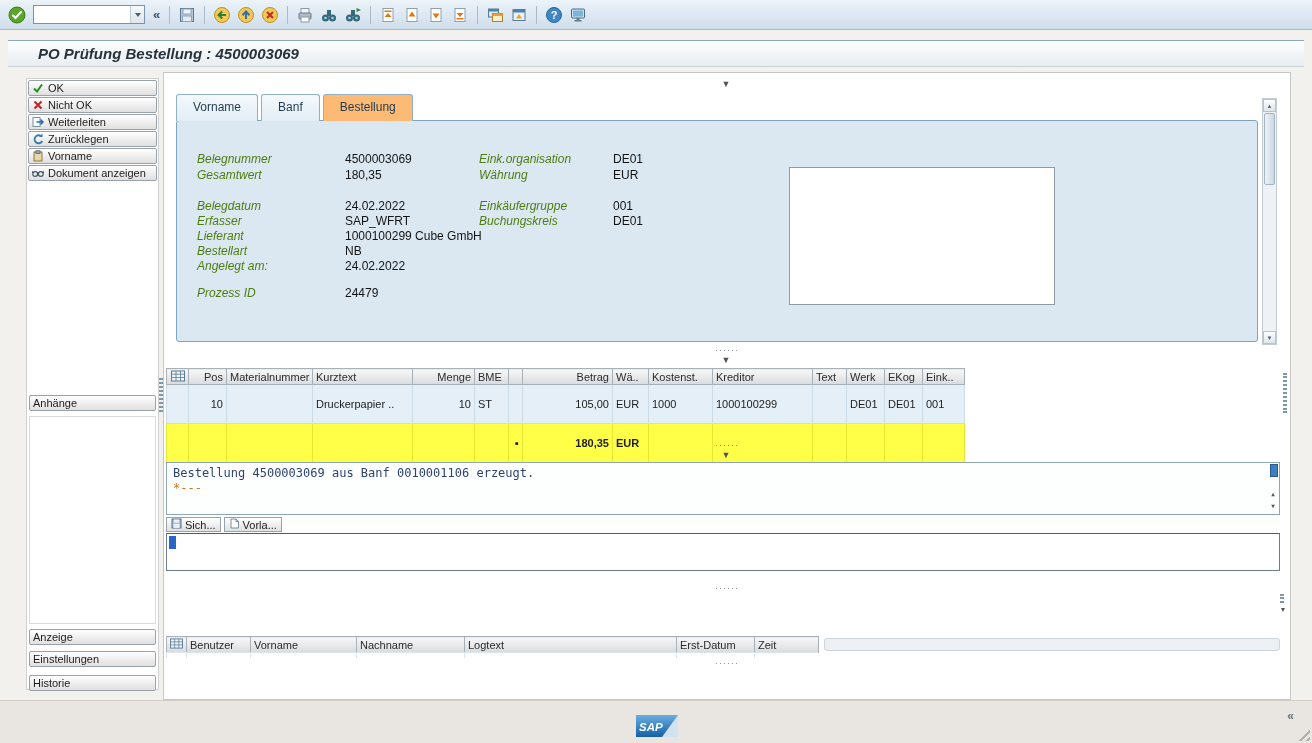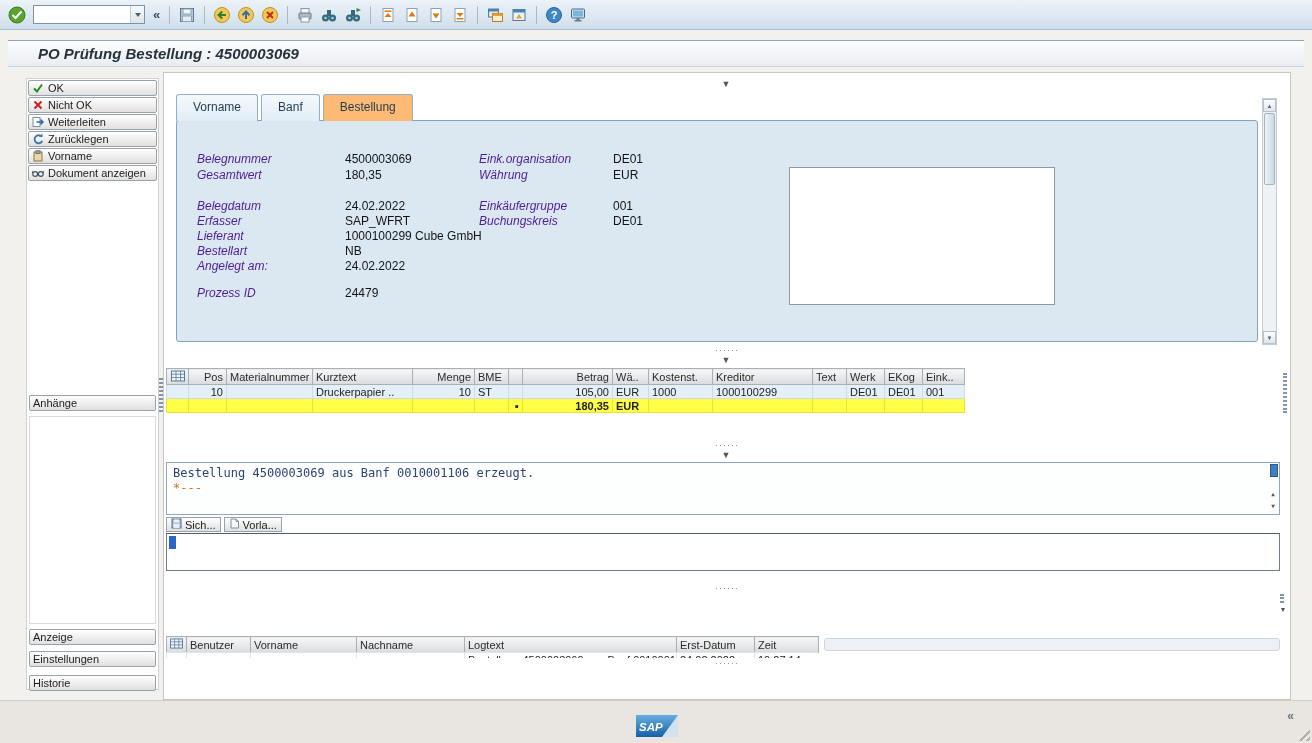--- a/index.html
+++ b/index.html
@@ -23,34 +23,34 @@
   
   .sbtn{display:flex;align-items:center;gap:4px;height:16px;margin:1px 1px 0;background:linear-gradient(#ffffff,#e0e0e0);border:1px solid #98a2ab;border-radius:2px;font-size:11px;padding:0 3px;white-space:nowrap;overflow:hidden;cursor:pointer;color:#1c1c1c}
   .sbtn.center{}
   .sic{display:inline-flex;width:12px;height:12px;align-items:center;justify-content:center;flex:0 0 12px}
   .attachlist{left:2px;top:337px;width:127px;height:208px;border:1px solid #dadada;background:#fff}
   
   .tabstrip{left:176px;top:94px;height:27px;display:flex;gap:3px;z-index:2}
   .tab{height:27px;line-height:25px;padding:0 16px;border:1px solid #8fb0c8;border-bottom:none;border-radius:3px 3px 0 0;background:linear-gradient(#f4f9fc,#e2edf5);font-size:12px;color:#1f3a50;cursor:pointer}
   .tab.active{background:#fdba74}
   .panel{left:176px;top:120px;width:1082px;height:222px;background:#dbe8f2;border:1px solid #7fa4c0;border-radius:3px}
-  .flabel{position:absolute;font-style:italic;color:#4c1d95;white-space:nowrap}
+  .flabel{position:absolute;font-style:italic;color:#4d7c0f;white-space:nowrap}
   .fval{position:absolute;color:#141414;white-space:nowrap}
   .whitebox{left:612px;top:46px;width:266px;height:138px;background:#fff;border:1px solid #8e9aa4}
   
   .vscroll{width:15px;background:#eef2f5;border:1px solid #c2ccd4;display:flex;flex-direction:column;justify-content:space-between}
   .sarrow{height:13px;text-align:center;font-size:6px;color:#4c6478;line-height:12px;background:linear-gradient(#fdfdfd,#dfe5ea);border:1px solid #b6c2cc;cursor:pointer}
   .sthumb{position:absolute;left:1px;width:11px;background:linear-gradient(90deg,#eef3f7,#cbd8e2);border:1px solid #a4b4c0;border-radius:2px}
   .dots{color:#808890;font-size:9px;letter-spacing:1px;line-height:7px;text-align:center;cursor:row-resize}
   .cmark{color:#555;font-size:9px;line-height:9px;cursor:pointer;text-align:center}
   .vgrip{width:4px;border-left:2px dotted #7d97ad;border-right:2px dotted #7d97ad;cursor:col-resize}
   
   .alv{border-collapse:collapse;table-layout:fixed;font-size:11px;background:#fff}
   .alv th{background:linear-gradient(#f7f7f7,#d9dcdf);border:1px solid #a8b0b8;font-weight:normal;text-align:left;height:16px;padding:0 3px;overflow:hidden;white-space:nowrap;color:#2b2b2b}
-  .alv td{border:1px solid #ccdbe8;height:14px;padding:0 3px;overflow:hidden;white-space:nowrap;background:#e4eff7}
+  .alv td{border:1px solid #ccdbe8;height:14px;padding:13px 3px;overflow:hidden;white-space:nowrap;background:#e4eff7}
   .alv .ar{text-align:right}
   .alv tr.total td{background:#ffff48;border-color:#e6e632;font-weight:bold}
   .alv .corner{background:linear-gradient(#f7f7f7,#d9dcdf);border:1px solid #a8b0b8;padding:0;text-align:center}
   .hext{background:#edf1f5;border:1px solid #ccd4dc;border-radius:3px}
   .cliprow{overflow:hidden}
   .cliprow .alv td{background:#fff;border-color:#dde5ec}
   
   .logbox{left:166px;top:462px;width:1114px;height:53px;background:#fdfefe;border:1px solid #8fa6ba;font-family:"DejaVu Sans Mono",monospace;font-size:12px;line-height:15px;padding:3px 14px 3px 6px}
   .logline1{color:#2e4374;white-space:pre}
   .logline2{color:#cc7722;white-space:pre}

